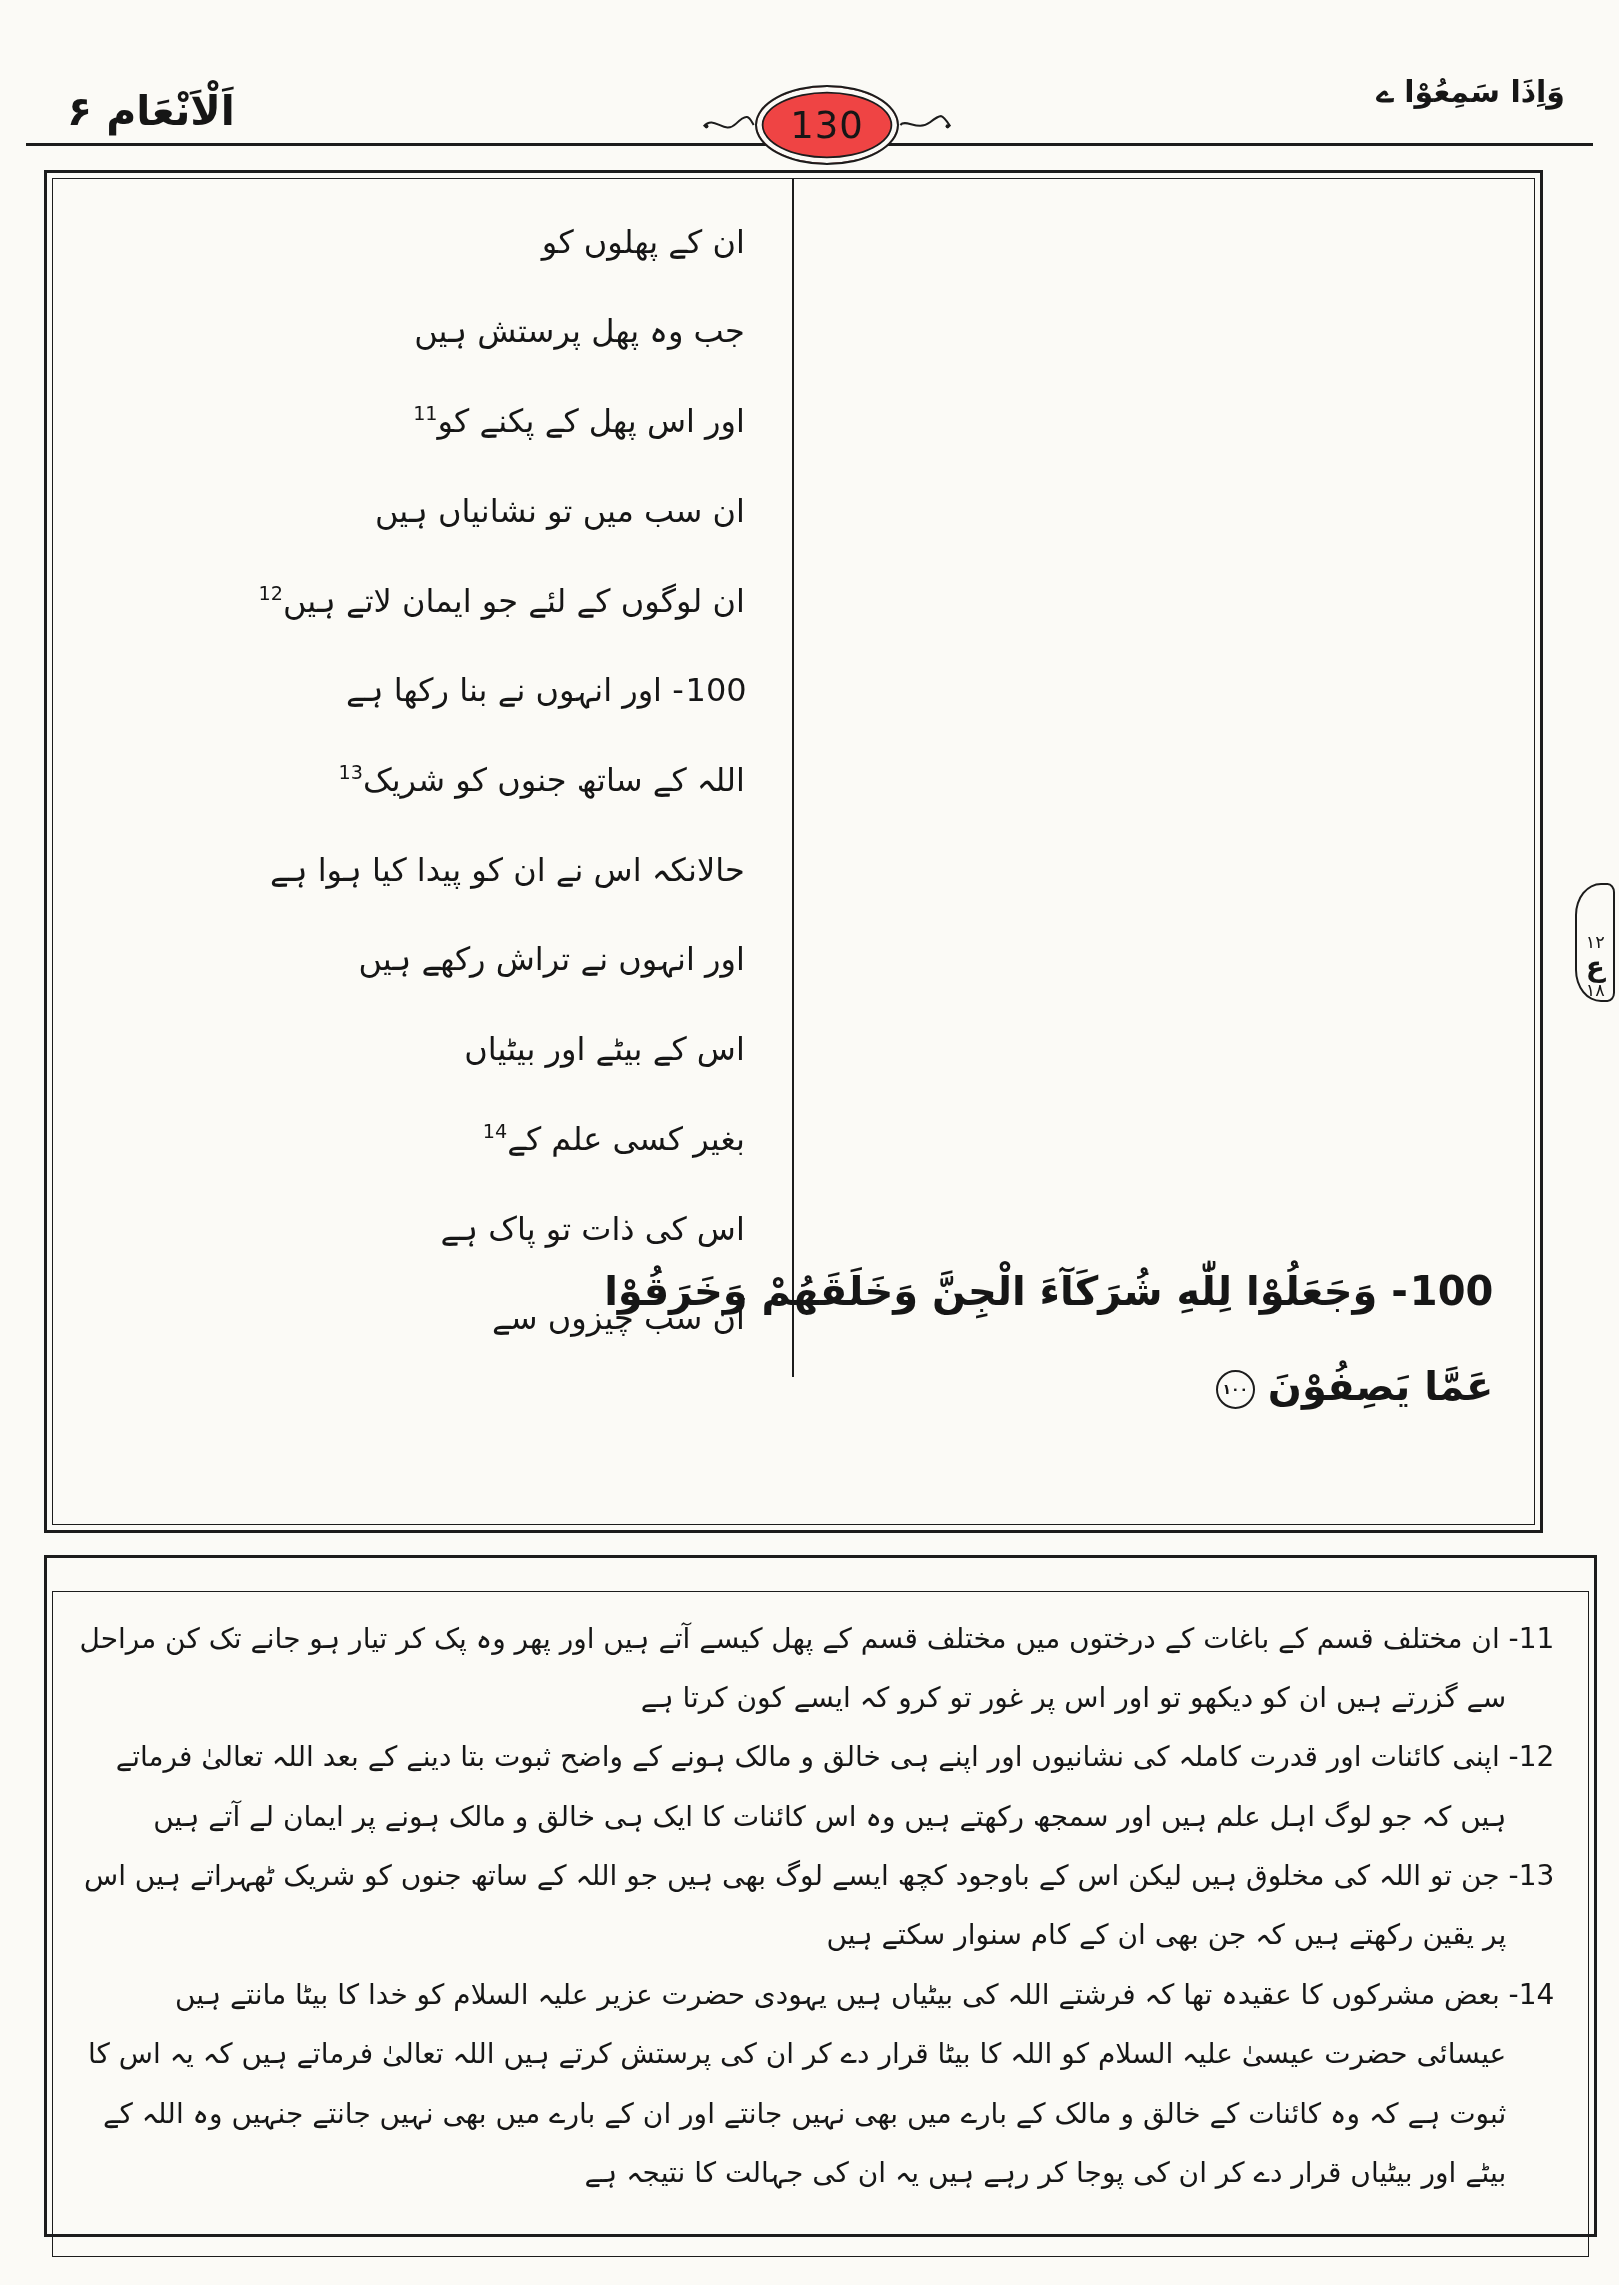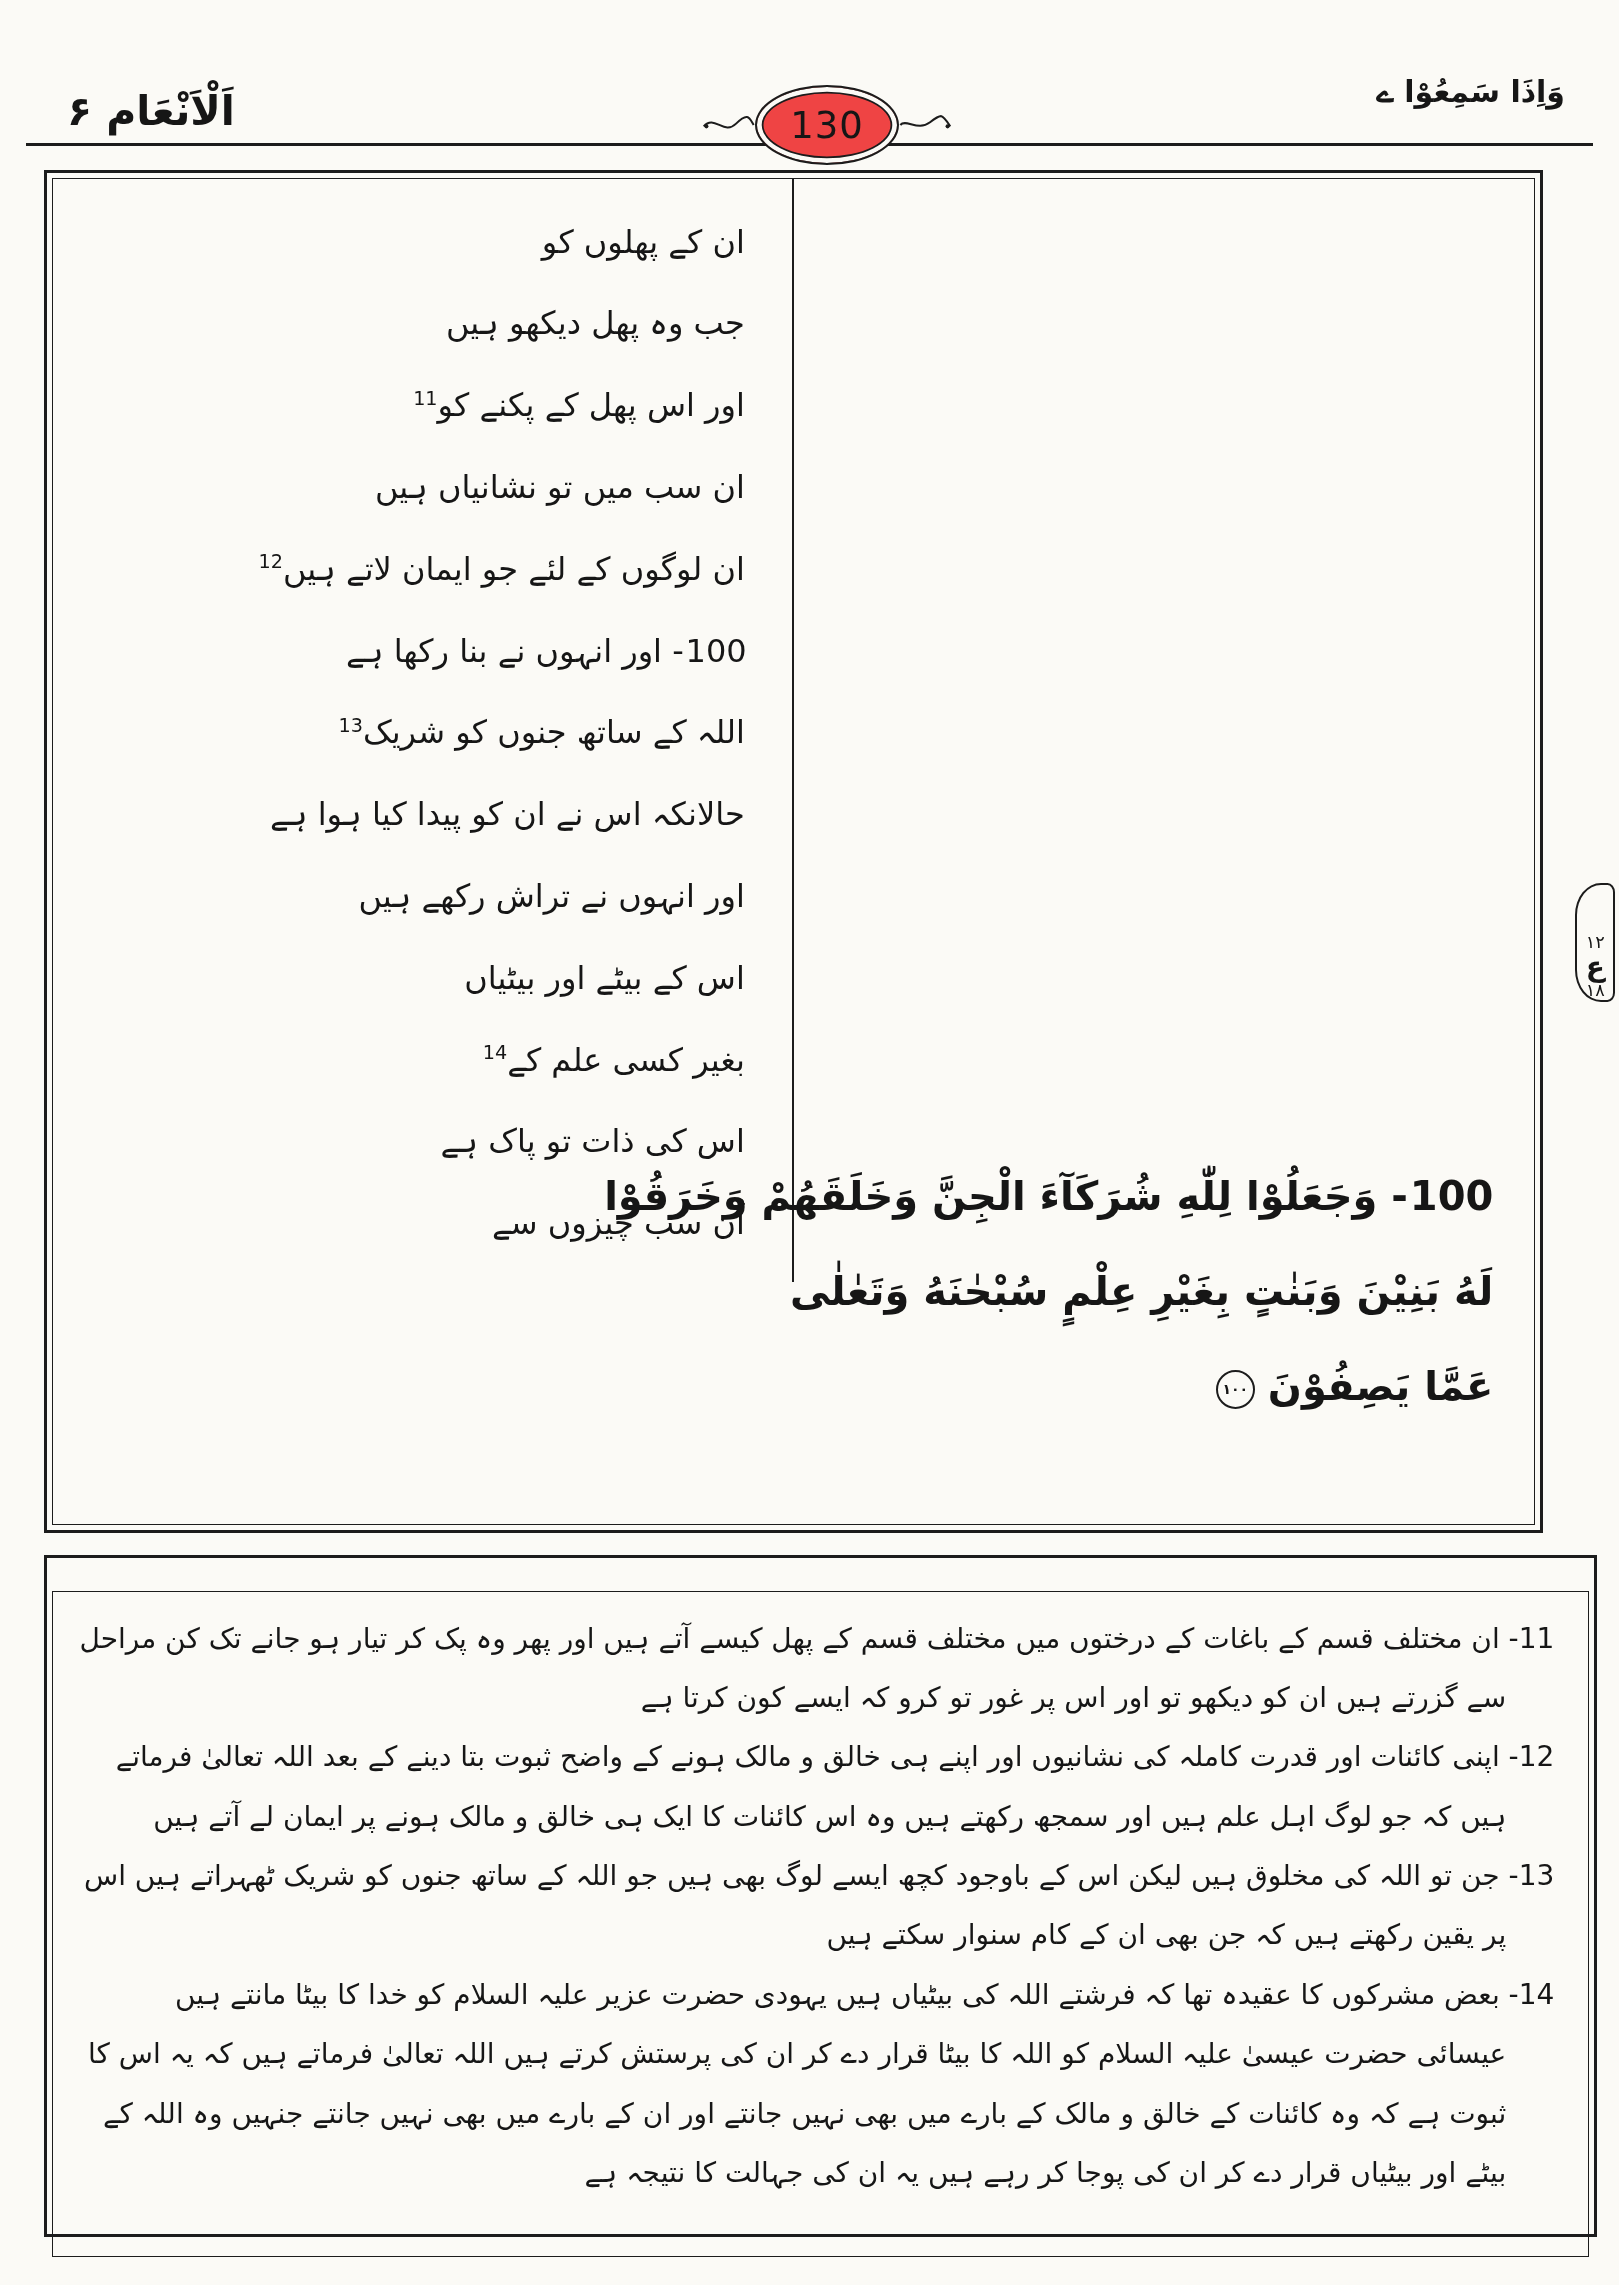--- a/index.html
+++ b/index.html
@@ -105,37 +105,36 @@
         <circle cx="72" cy="22" r="3" fill="#1c1c1c"></circle>
       </svg>
     </div>
   </header>
 
   <section class="main-box">
     <div class="main-inner">
 
       <div class="urdu-col">
         <div class="t-line"><span class="vnum"></span><span>ان کے پھلوں کو</span><sup class="fn-ref"></sup></div>
-        <div class="t-line"><span class="vnum"></span><span>جب وہ پھل دیکھو ہیں</span><sup class="fn-ref"></sup></div>
+        <div class="t-line"><span class="vnum"></span><span>جب وہ پھل پرستش ہیں</span><sup class="fn-ref"></sup></div>
         <div class="t-line"><span class="vnum"></span><span>اور اس پھل کے پکنے کو</span><sup class="fn-ref">11</sup></div>
         <div class="t-line"><span class="vnum"></span><span>ان سب میں تو نشانیاں ہیں</span><sup class="fn-ref"></sup></div>
         <div class="t-line"><span class="vnum"></span><span>ان لوگوں کے لئے جو ایمان لاتے ہیں</span><sup class="fn-ref">12</sup></div>
         <div class="t-line"><span class="vnum">100</span><span>- اور انہوں نے بنا رکھا ہے</span><sup class="fn-ref"></sup></div>
         <div class="t-line"><span class="vnum"></span><span>اللہ کے ساتھ جنوں کو شریک</span><sup class="fn-ref">13</sup></div>
         <div class="t-line"><span class="vnum"></span><span>حالانکہ اس نے ان کو پیدا کیا ہوا ہے</span><sup class="fn-ref"></sup></div>
         <div class="t-line"><span class="vnum"></span><span>اور انہوں نے تراش رکھے ہیں</span><sup class="fn-ref"></sup></div>
         <div class="t-line"><span class="vnum"></span><span>اس کے بیٹے اور بیٹیاں</span><sup class="fn-ref"></sup></div>
         <div class="t-line"><span class="vnum"></span><span>بغیر کسی علم کے</span><sup class="fn-ref">14</sup></div>
         <div class="t-line"><span class="vnum"></span><span>اس کی ذات تو پاک ہے</span><sup class="fn-ref"></sup></div>
         <div class="t-line"><span class="vnum"></span><span>اُن سب چیزوں سے</span><sup class="fn-ref"></sup></div>
       </div>
 
       <div class="arabic-col">
         <div class="a-line"><span class="vnum">100</span><span>- وَجَعَلُوْا لِلّٰهِ شُرَكَآءَ الْجِنَّ وَخَلَقَهُمْ وَخَرَقُوْا</span></div>
-        <div class="a-line"><span>لَهُ بَنِيْنَ وَبَنٰتٍ بِغَيْرِ عِلْمٍ سُبْحٰنَهُ وَتَعٰلٰى</span></div>
         <div class="a-line"><span>عَمَّا يَصِفُوْنَ</span><span class="ayah-end">
               <span>۱۰۰</span>
             </span></div>
       </div>
 
     </div>
   </section>
 
   <div class="juz-marker">
     <span class="jm-top">۱۲</span>

